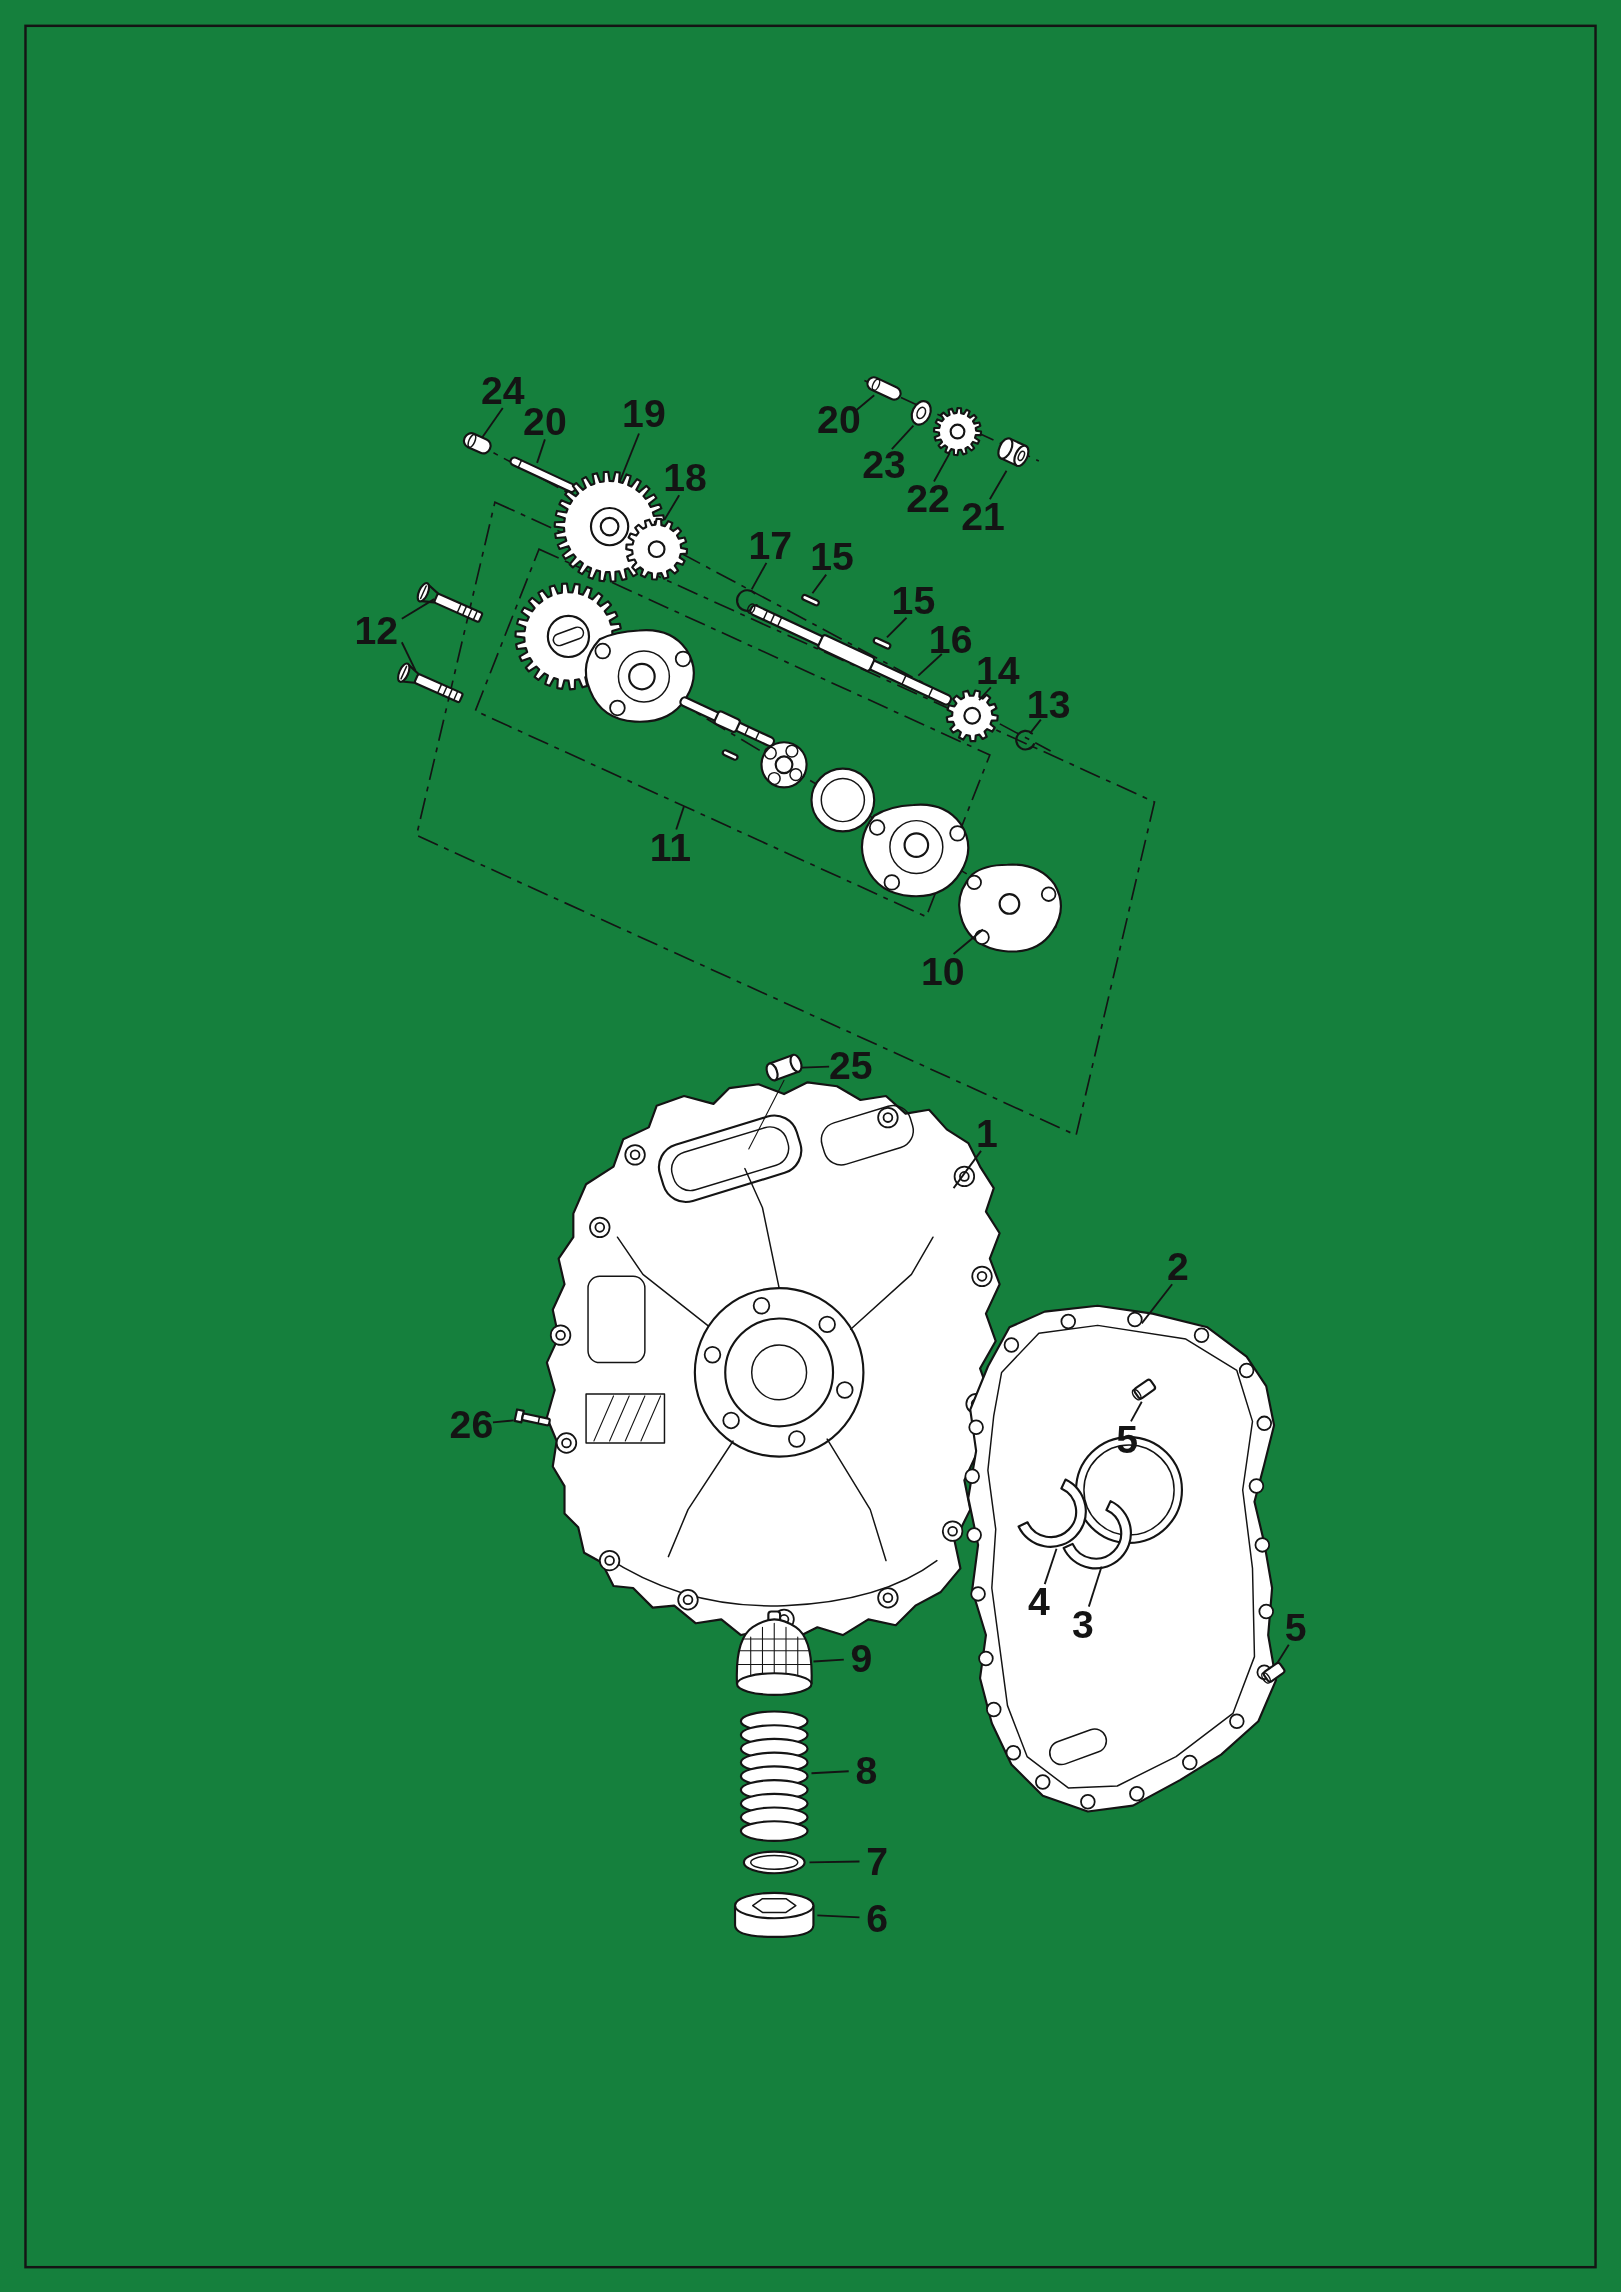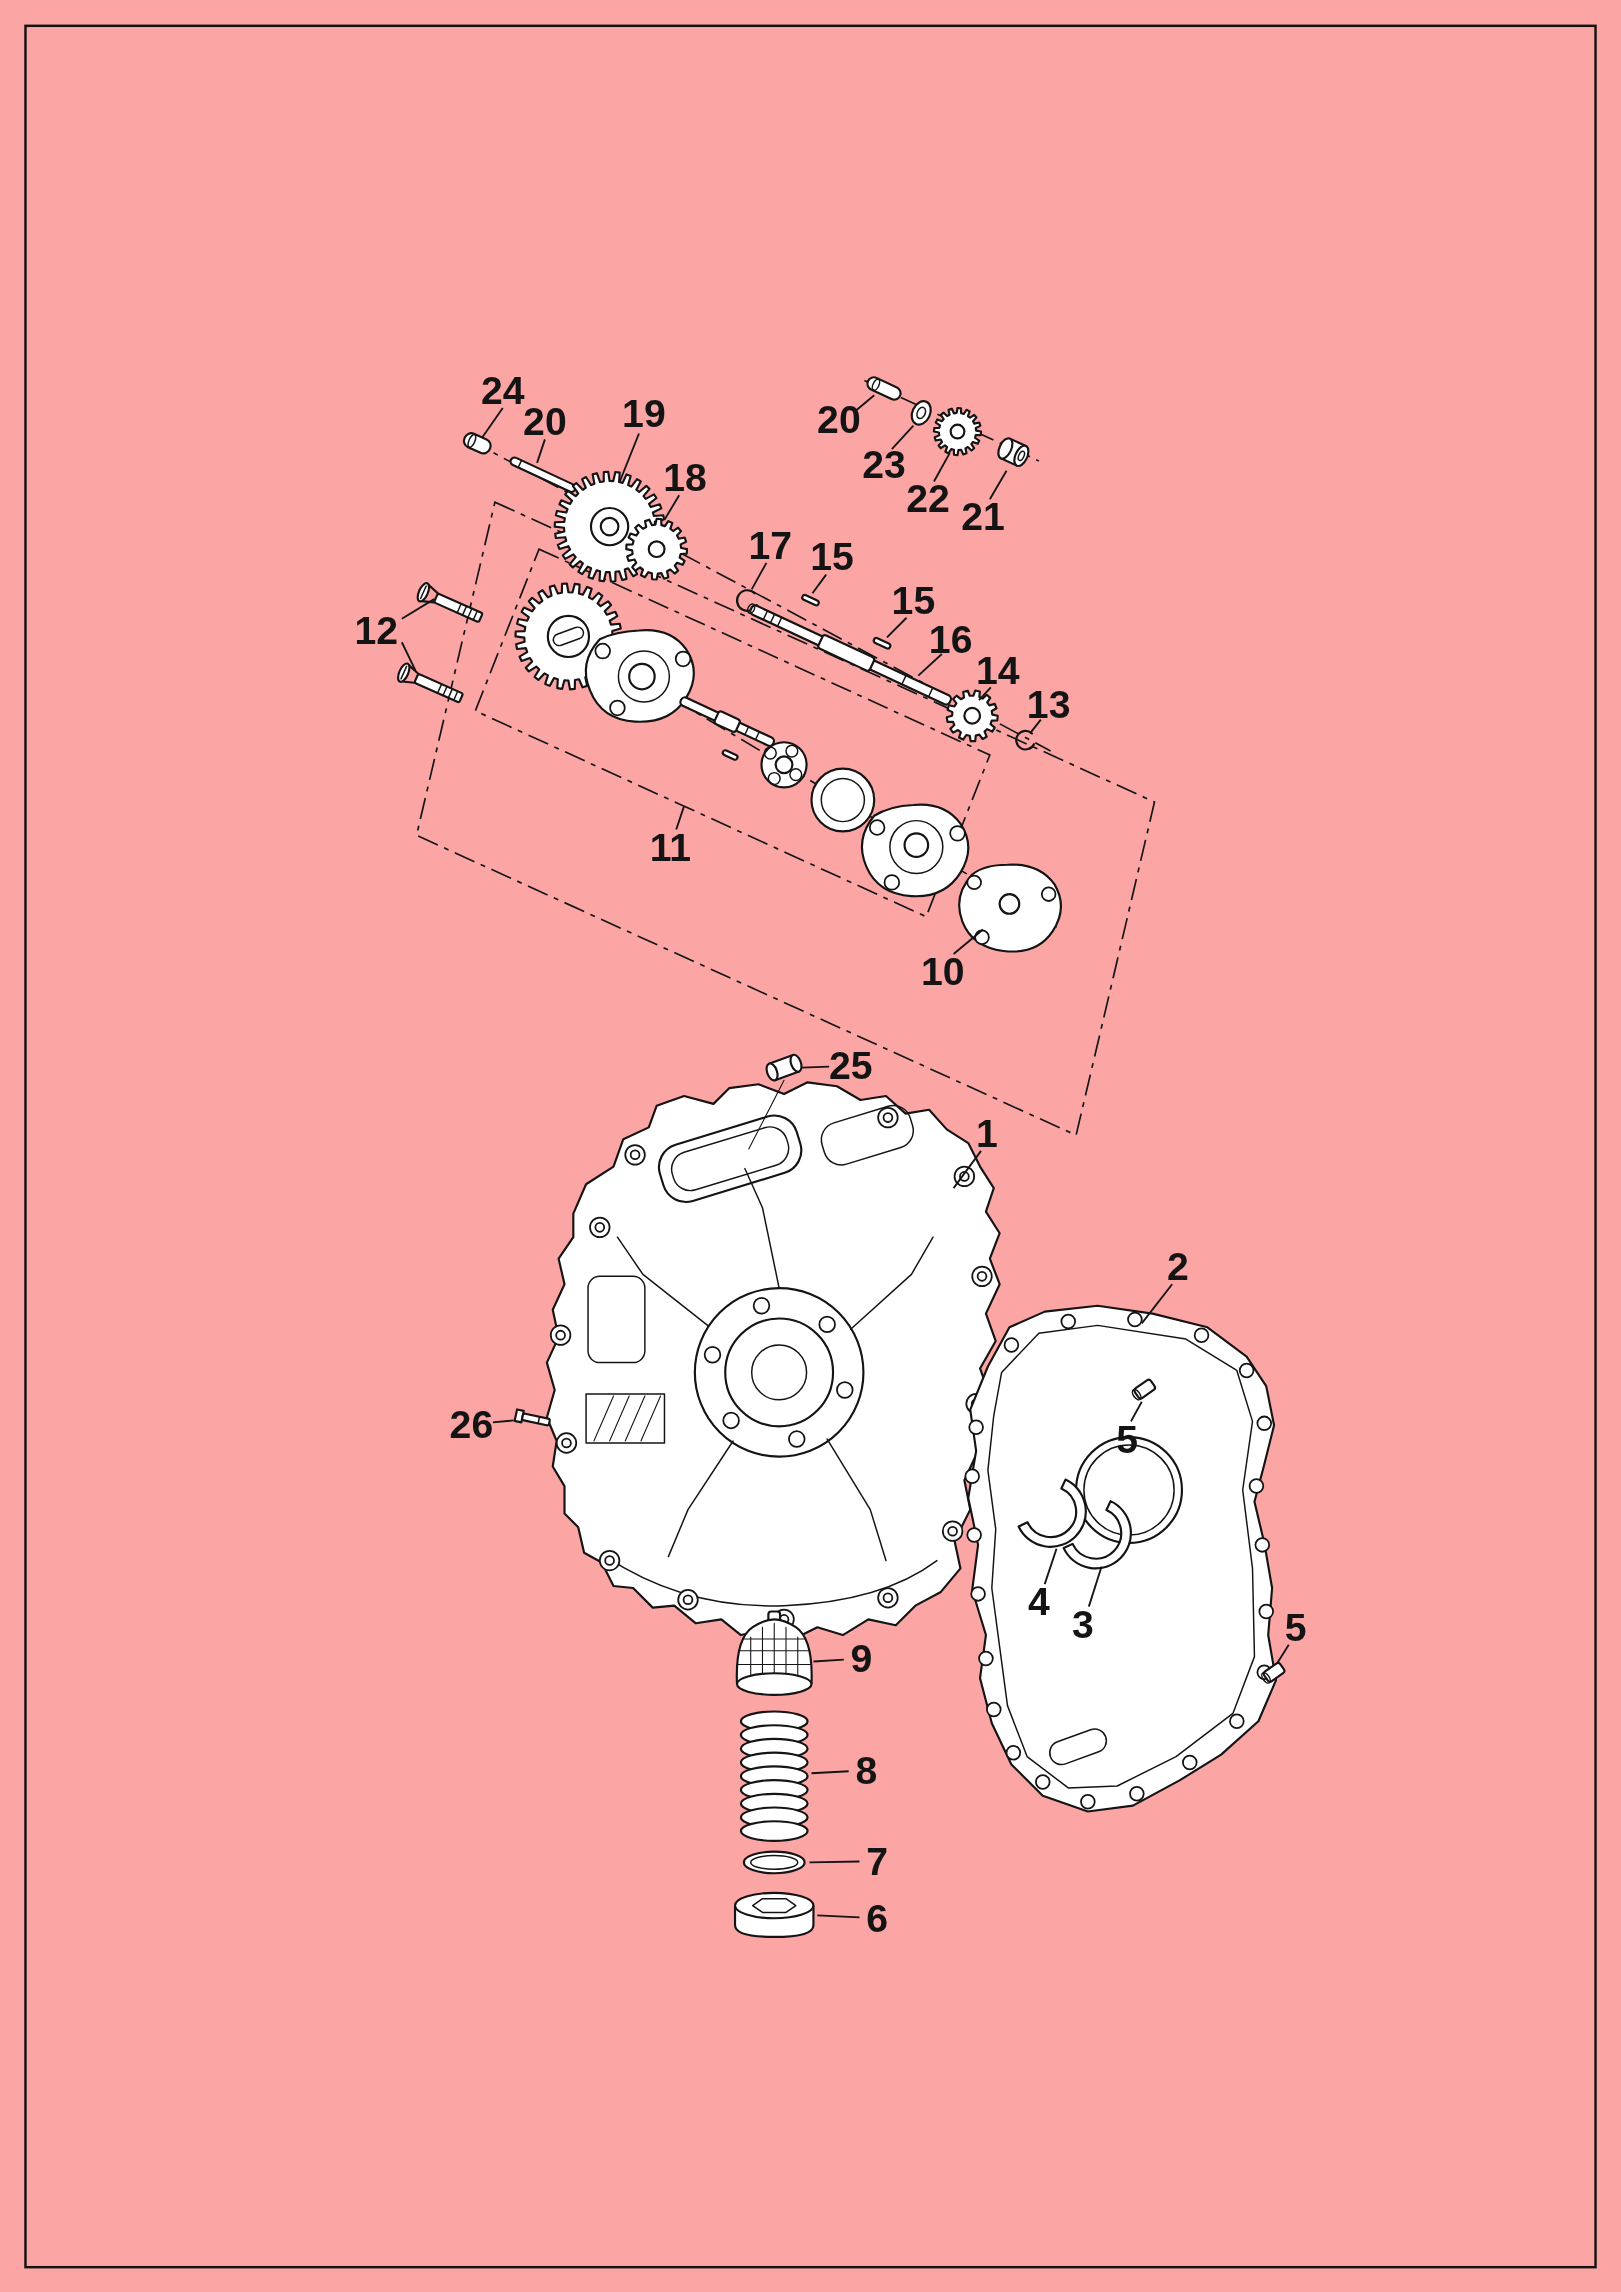--- a/index.html
+++ b/index.html
@@ -1,16 +1,16 @@
 <!DOCTYPE html>
 <html><head>
 <meta charset="utf-8">
 <style>
   html,body{margin:0;padding:0;background:#e8e8e8;}
-  .page{position:relative;width:1621px;height:2293px;background:#fca5a5;margin:0 auto;overflow:hidden;}
+  .page{position:relative;width:1621px;height:2293px;background:#15803d;margin:0 auto;overflow:hidden;}
   svg{display:block;}
   .ink{stroke:#141414;fill:none;stroke-width:2.2;stroke-linecap:round;stroke-linejoin:round;}
   .part{fill:#ffffff;stroke:#141414;stroke-width:2.2;stroke-linejoin:round;}
   .thin{stroke-width:1.5;}
   .vthin{stroke-width:1.1;}
   .hole{fill:#ffffff;stroke:#141414;stroke-width:1.8;}
   .dashdot{fill:none;stroke:#141414;stroke-width:1.7;stroke-dasharray:22 7 5 7;}
   .callout{font:700 40px "Liberation Sans",sans-serif;fill:#141414;text-anchor:middle;dominant-baseline:central;}
   .leader{fill:none;stroke:#141414;stroke-width:1.9;}
 </style>

